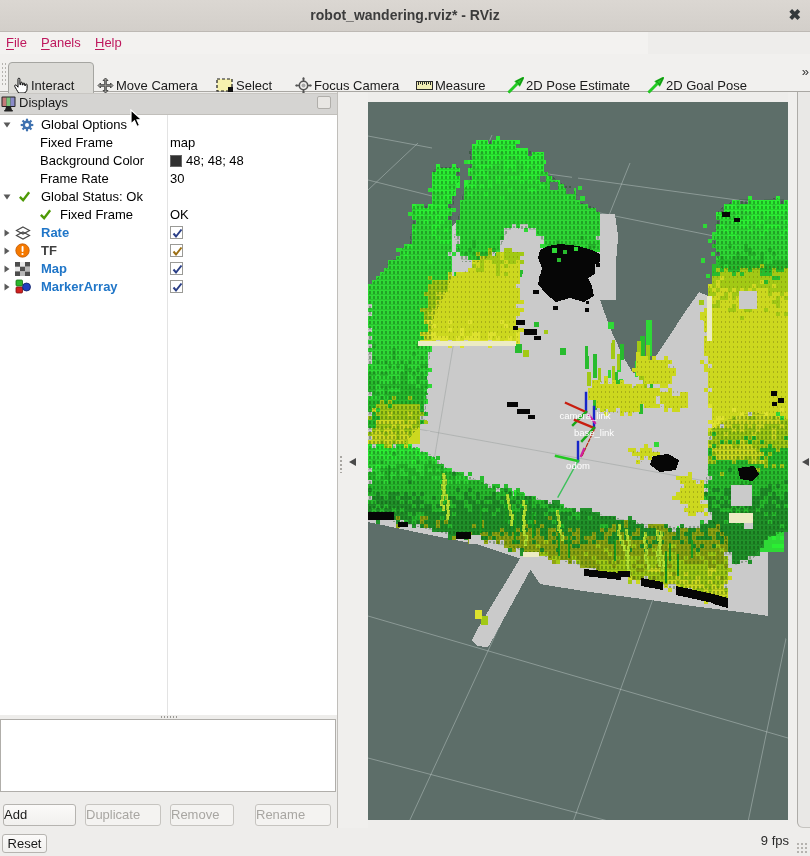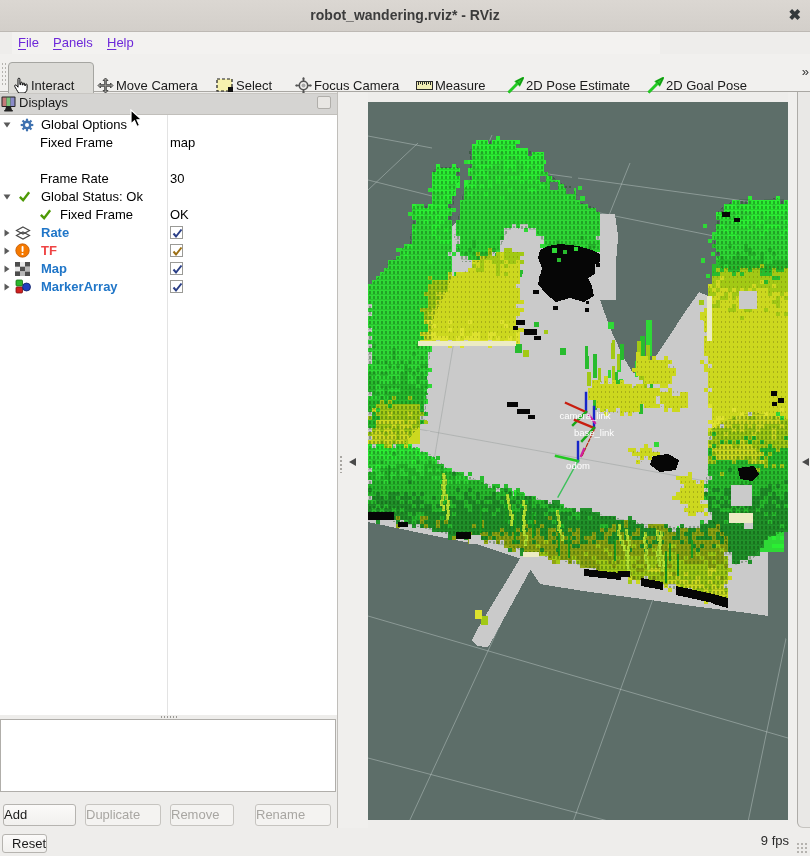--- a/index.html
+++ b/index.html
@@ -1,40 +1,40 @@
 <!DOCTYPE html>
 <html><head><meta charset="utf-8"><style>
 
 *{margin:0;padding:0;box-sizing:border-box}
 body{width:810px;height:856px;font-family:"Liberation Sans",sans-serif;background:#eeedeb;position:relative;overflow:hidden}
 .abs{position:absolute}
 #titlebar{left:0;top:0;width:810px;height:32px;background:linear-gradient(#dbd7d2,#d3cfca);border-bottom:1px solid #bdb9b4;text-align:center}
 #titlebar .t{font-weight:bold;font-size:14px;color:#3c3c3c;line-height:31px}
 #closex{position:absolute;right:9px;top:6px;font-size:15px;font-weight:bold;color:#343a3c}
-#menubar{left:12px;top:32px;width:648px;height:22px;background:#f3f2f0;font-size:13px;color:#6d28d9}
+#menubar{left:0;top:32px;width:648px;height:22px;background:#f3f2f0;font-size:13px;color:#be185d}
 #menubar span{position:absolute;top:3px}
 #menubar u{text-decoration:underline;text-underline-offset:2px}
 #toolbar{left:0;top:54px;width:810px;height:38px;background:#f1f0ee;border-bottom:1px solid #a9a7a3}
 .tbtn{position:absolute;top:8px;height:47px;display:flex;align-items:center;font-size:13px;color:#1a1a1a;white-space:nowrap}
 .tbtn svg{margin-right:2px}
 #interact{left:8px;width:86px;border:1px solid #a5a5a1;border-radius:4px;background:#dcdbd7;padding-left:4px}
 #chev{position:absolute;right:3px;top:10px;font-size:13px;color:#333;letter-spacing:-2px}
 #panel-hdr{left:0;top:93px;width:337px;height:22px;background:#d5d4d2;border-top:1px solid #c9c7c3;border-bottom:1px solid #c1bfbb;font-size:13px;color:#1a1a1a}
 #tree{left:0;top:115px;width:373px;height:600px;background:#ffffff;border-right:7px solid #6d28d9;font-size:13px}
 #colsep{left:167px;top:115px;width:1px;height:600px;background:#e3e3e3}
 .row{position:absolute;left:0;width:336px;height:18px;line-height:18px}
 .val{position:absolute;left:170px;top:0}
 .dname{font-weight:bold;color:#2076c8}
-.tfname{font-weight:bold;color:#ef4444}
+.tfname{font-weight:bold;color:#404040}
 .cb{position:absolute;left:170px;top:2px;width:13px;height:13px;border:1px solid #9a9a96;background:#fff}
 .cb svg{position:absolute;left:0px;top:0px}
 #descbox{left:0;top:719px;width:336px;height:73px;background:#fff;border:1px solid #b0aeaa}
 .pbtn{position:absolute;top:804px;height:22px;border:1px solid #b6b4b0;border-radius:3px;background:linear-gradient(#fbfaf9,#f1f0ee);font-size:13px;text-align:left;color:#1a1a1a}
 .pbtn.dis{color:#a8a6a2;background:#f4f3f1;border-color:#c6c4c0}
-#reset{position:absolute;left:2px;top:834px;width:45px;height:19px;border:1px solid #b6b4b0;border-radius:3px;background:linear-gradient(#fbfaf9,#f1f0ee);font-size:13px;text-align:right;line-height:17px;color:#1a1a1a}
+#reset{position:absolute;left:2px;top:834px;width:45px;height:19px;border:1px solid #b6b4b0;border-radius:3px;background:linear-gradient(#fbfaf9,#f1f0ee);font-size:13px;text-align:center;line-height:17px;color:#1a1a1a}
 #fps{position:absolute;right:21px;top:833px;font-size:13px;color:#2a2a2a}
 #lgutter{left:337px;top:92px;width:31px;height:736px;background:#f0efed;border-left:1px solid #c0beba}
 #rstrip{left:788px;top:92px;width:9px;height:728px;background:#f0efed}
 #rgutter{left:797px;top:92px;width:13px;height:736px;background:#e9e8e6;border-left:1px solid #aeaca8;border-bottom-left-radius:6px;border-bottom:1px solid #c6c4c0}
 #viewport{left:368px;top:102px;width:420px;height:718px}
 .arrow-l{width:0;height:0;border-top:4.5px solid transparent;border-bottom:4.5px solid transparent;border-right:7px solid #4a4a4a}
 
 </style></head><body>
 <div class="abs" id="titlebar">
     <div class="t">robot_wandering.rviz* - RViz</div>
@@ -135,20 +135,24 @@
             <line x1="7" y1="7" x2="11.45" y2="2.55"></line>
           </g>
           <circle cx="7" cy="7" r="2" fill="#fff"></circle>
         </g>
       </svg>
       <span style="position:absolute;left:41px">Global Options</span>
     </div>
     <div class="row" style="top:18.5px">
       <span style="position:absolute;left:40px">Fixed Frame</span>
       <span class="val">map</span>
+    </div>
+    <div class="row" style="top:36.5px">
+      <span style="position:absolute;left:40px">Background Color</span>
+      <span class="val"><span style="display:inline-block;width:12px;height:12px;background:#303030;border:1px solid #666;vertical-align:-2px;margin-right:4px"></span>48; 48; 48</span>
     </div>
     <div class="row" style="top:54.5px">
       <span style="position:absolute;left:40px">Frame Rate</span>
       <span class="val">30</span>
     </div>
     <div class="row" style="top:72.5px">
       <svg class="abs" style="left:3px;top:6.5px" width="8" height="6" viewBox="0 0 8 6">
         <path d="M0.5 0.5 L7.5 0.5 L4 5.5 Z" fill="#5a5a5a"></path>
       </svg>
       <svg class="abs" style="left:18px;top:2px" width="13" height="13" viewBox="0 0 14 14">

